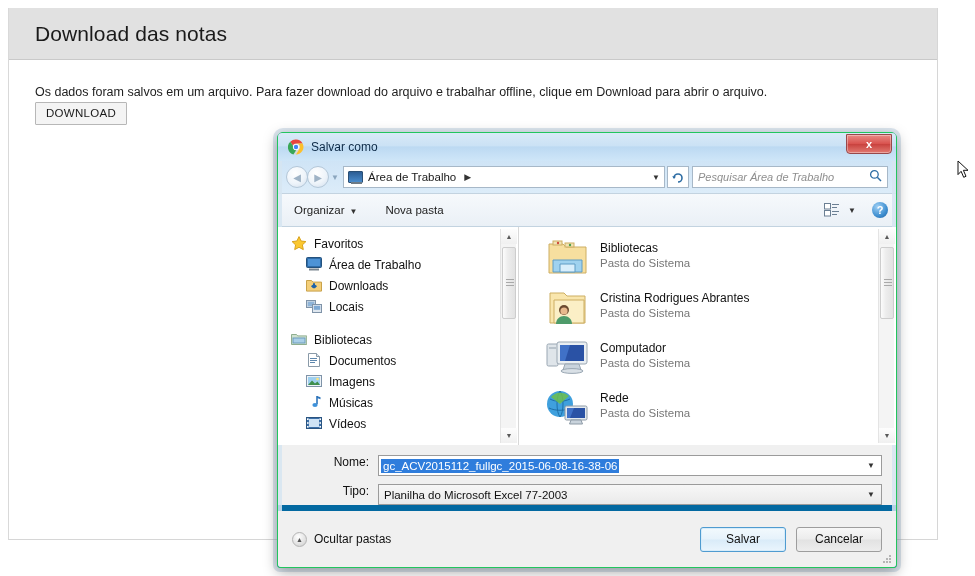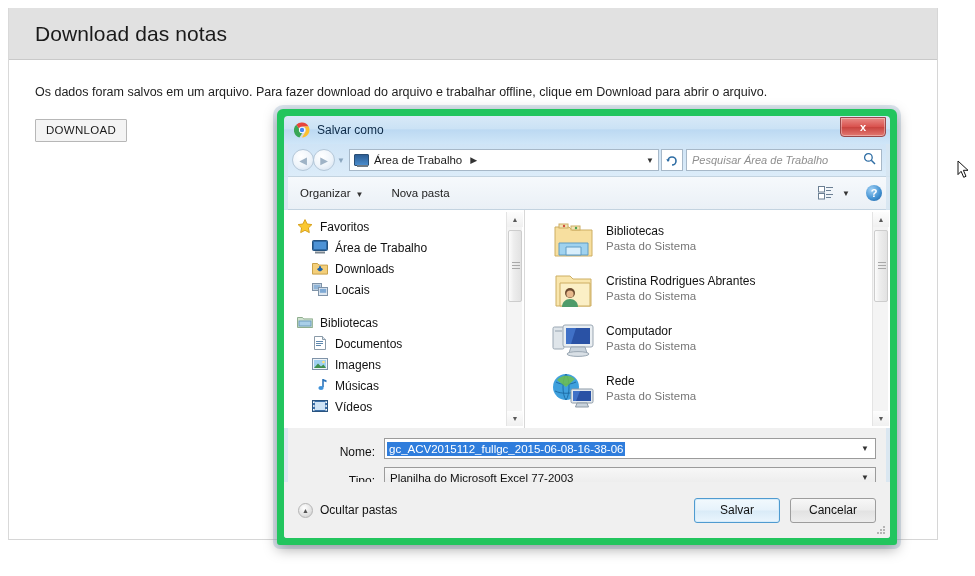--- a/index.html
+++ b/index.html
@@ -28,39 +28,38 @@
     display: flex; align-items: center;
     padding-left: 26px;
   }
   .page-title {
     font-size: 21px; color: #1a1a1a; font-weight: normal;
     letter-spacing: .1px;
   }
   .page-body { padding: 24px 26px 0 26px; }
   .page-desc { font-size: 12.5px; color: #222; line-height: 1.4; }
   .download-btn {
-    margin-top: 17px;
     display: inline-block;
     padding: 4px 10px 5px 10px;
     font-size: 11.5px;
     color: #1a1a1a;
     background: #f4f4f4;
     border: 1px solid #b7b7b7;
     border-radius: 1px;
     cursor: pointer;
     letter-spacing: .3px;
   }
 
   
   .dlg {
-    position: absolute; left: 277px; top: 109px;
+    position: absolute; left: 277px; top: 132px;
     width: 620px; height: 436px;
-    border: 7px solid #22c55e;
+    border: 1px solid #22c55e;
     border-radius: 6px 6px 3px 3px;
-    background: #22c55e;
+    background: #0369a1;
     box-shadow: 0 4px 14px rgba(0,0,0,.35), 0 0 0 4px rgba(170,195,218,.40);
   }
   .dlg-frame {
     position:absolute; inset:0;
     border: 4px solid rgba(214,229,241,.85);
     border-radius: 6px 6px 3px 3px;
     pointer-events:none;
   }
   .titlebar {
     height: 28px;
@@ -184,21 +183,21 @@
   .sb-thumb {
     position:absolute; left:1px; top:18px; width:14px; height:72px;
     background: linear-gradient(to right,#fcfcfc,#ededed 40%,#e2e2e2);
     border:1px solid #cdcdcd; border-radius:2px; cursor:pointer;
   }
   .sb-grip { position:absolute; left:3px; top:50%; margin-top:-4px; width:8px;height:8px;}
   .sb-grip i{display:block;height:1px;background:#a9a9a9;margin-bottom:2px;}
 
   
   .form { padding: 10px 14px 0 14px; background:#f0f0f0;}
-  .frow { display:flex; align-items:flex-end; margin-bottom:8px; }
+  .frow { display:flex; align-items:flex-start; margin-bottom:8px; }
   .flabel { width:86px; text-align:right; padding-right:9px; font-size:12px; color:#111; }
   .fcombo {
     flex:1; height:21px; background:#fff;
     border:1px solid #9b9b9b;
     display:flex; align-items:center; padding:4px 2px;
   }
   .fcombo.gray { background: linear-gradient(to bottom,#f7f7f7,#eaeaea); }
   .sel-text {
     background:#2f7ddc; color:#fff; font-size:11.5px;
     padding:1px 2px; white-space:nowrap;

